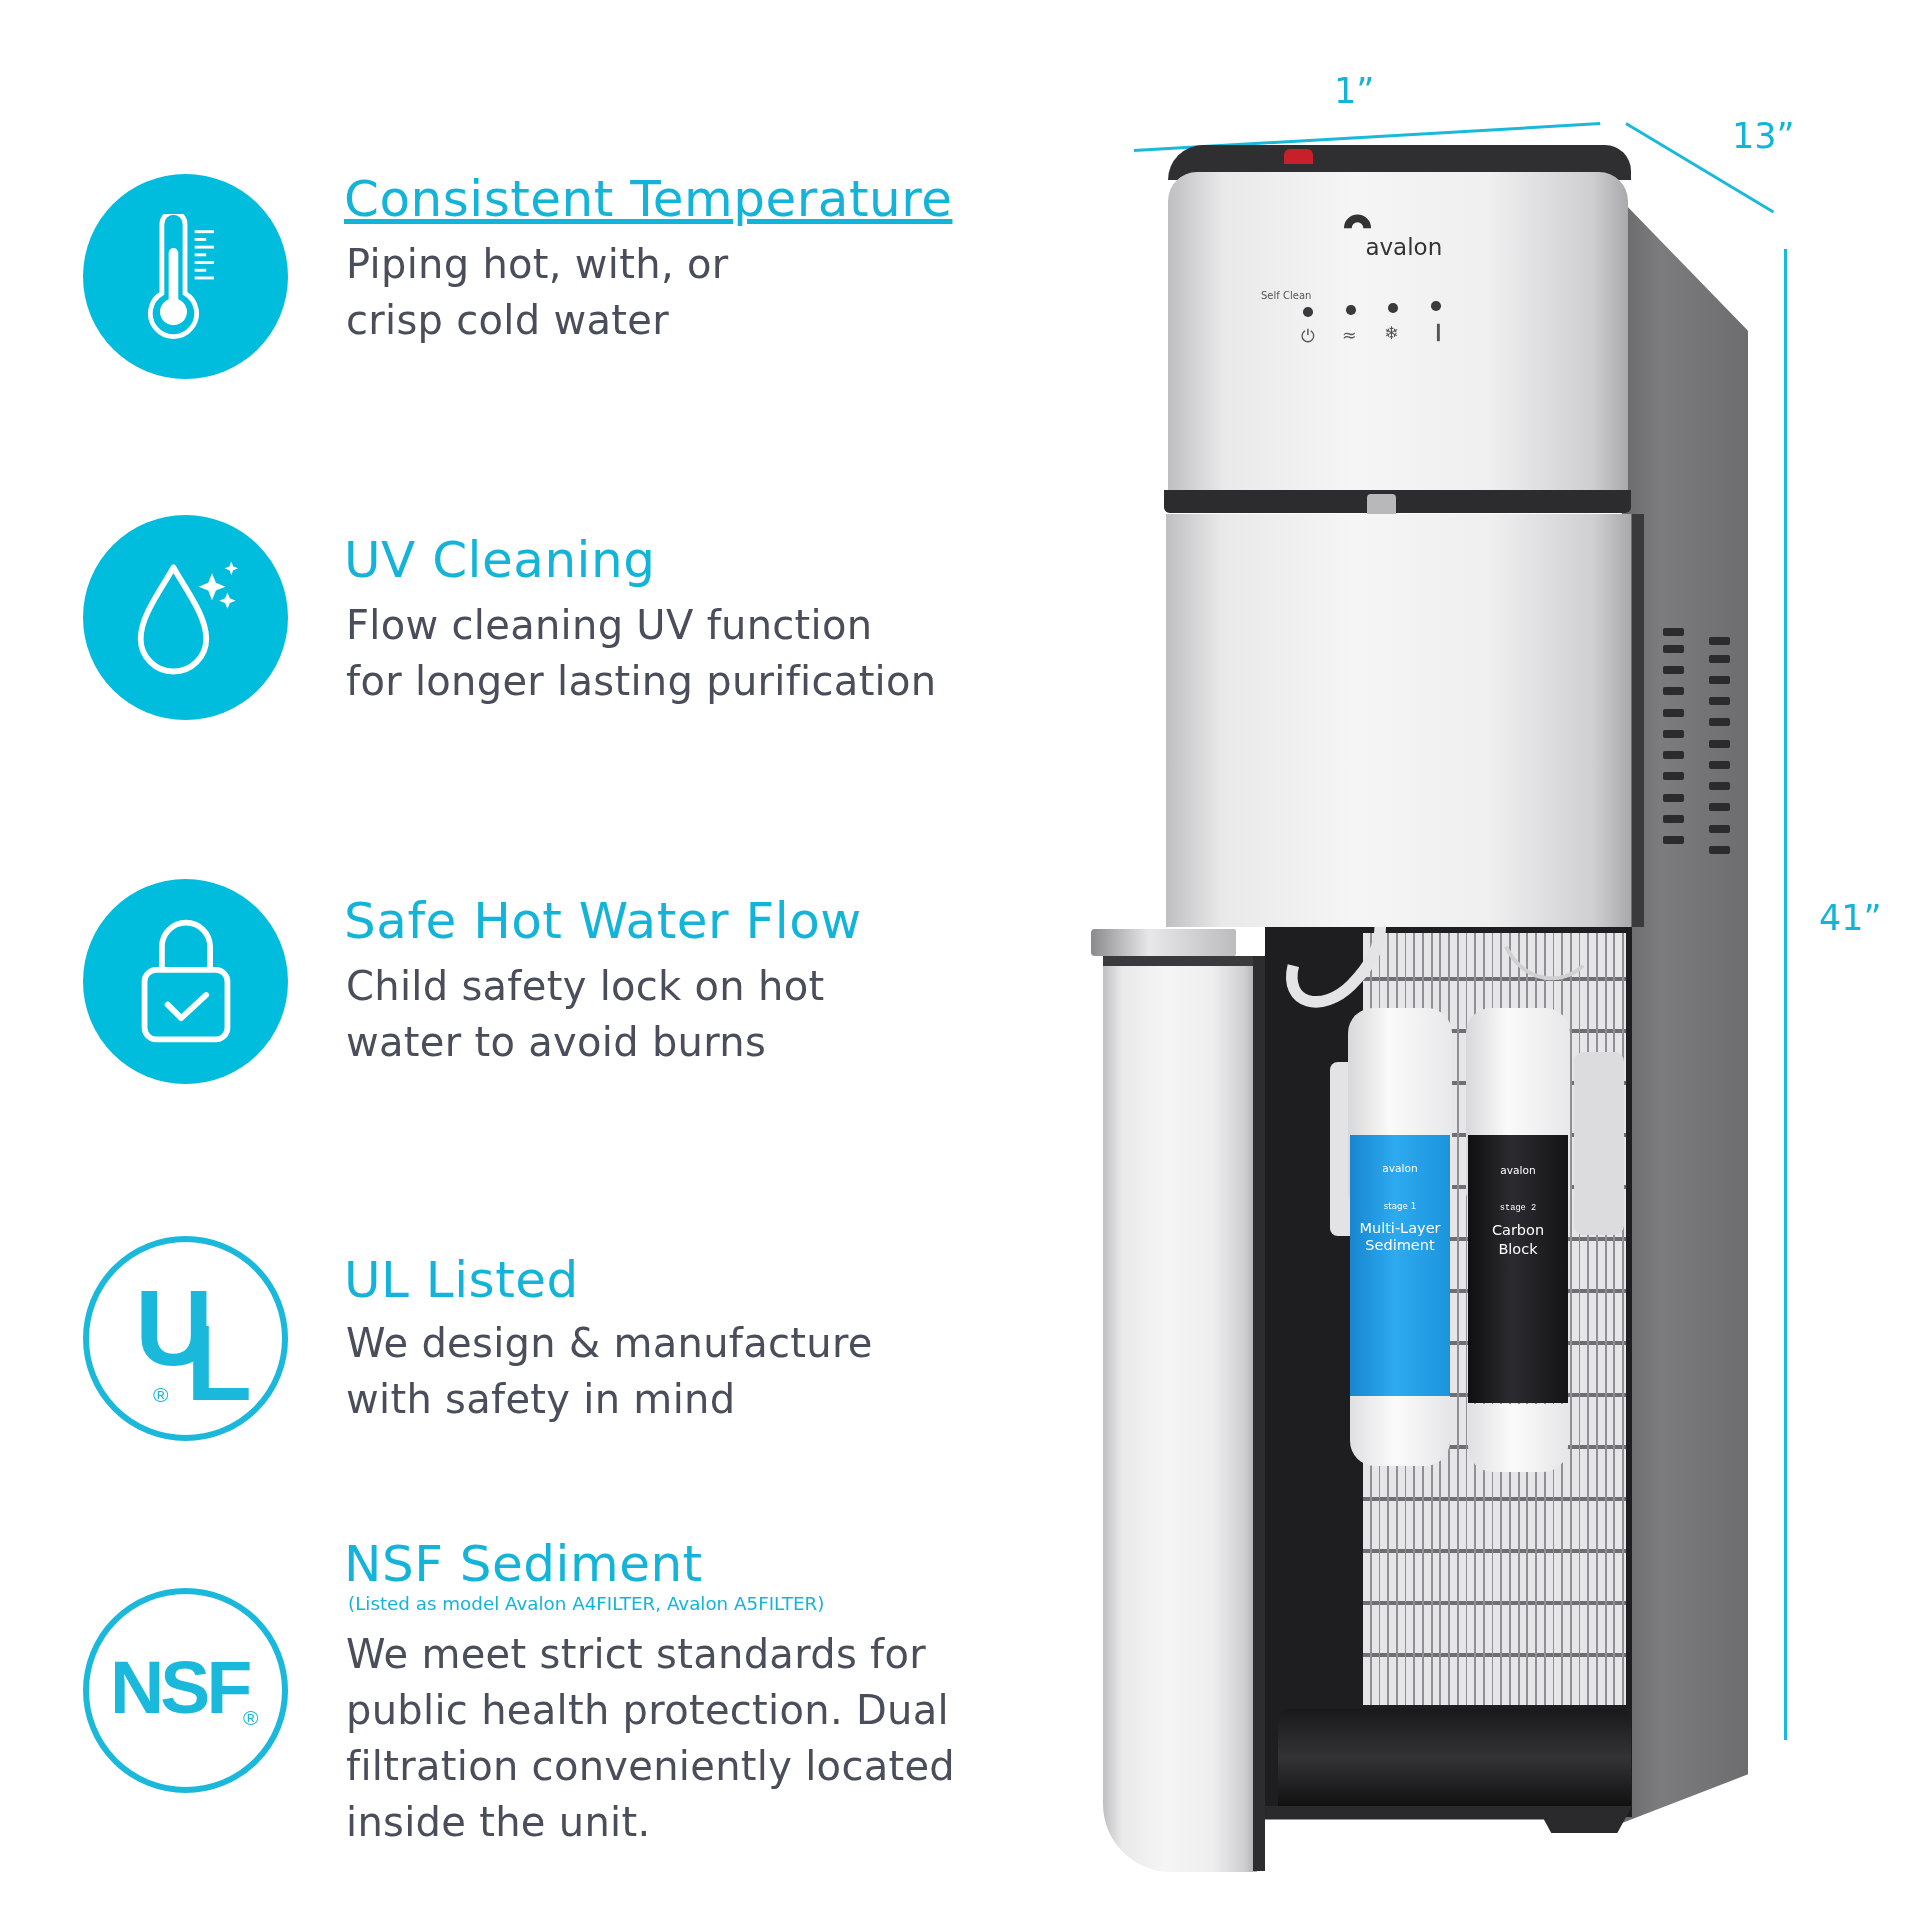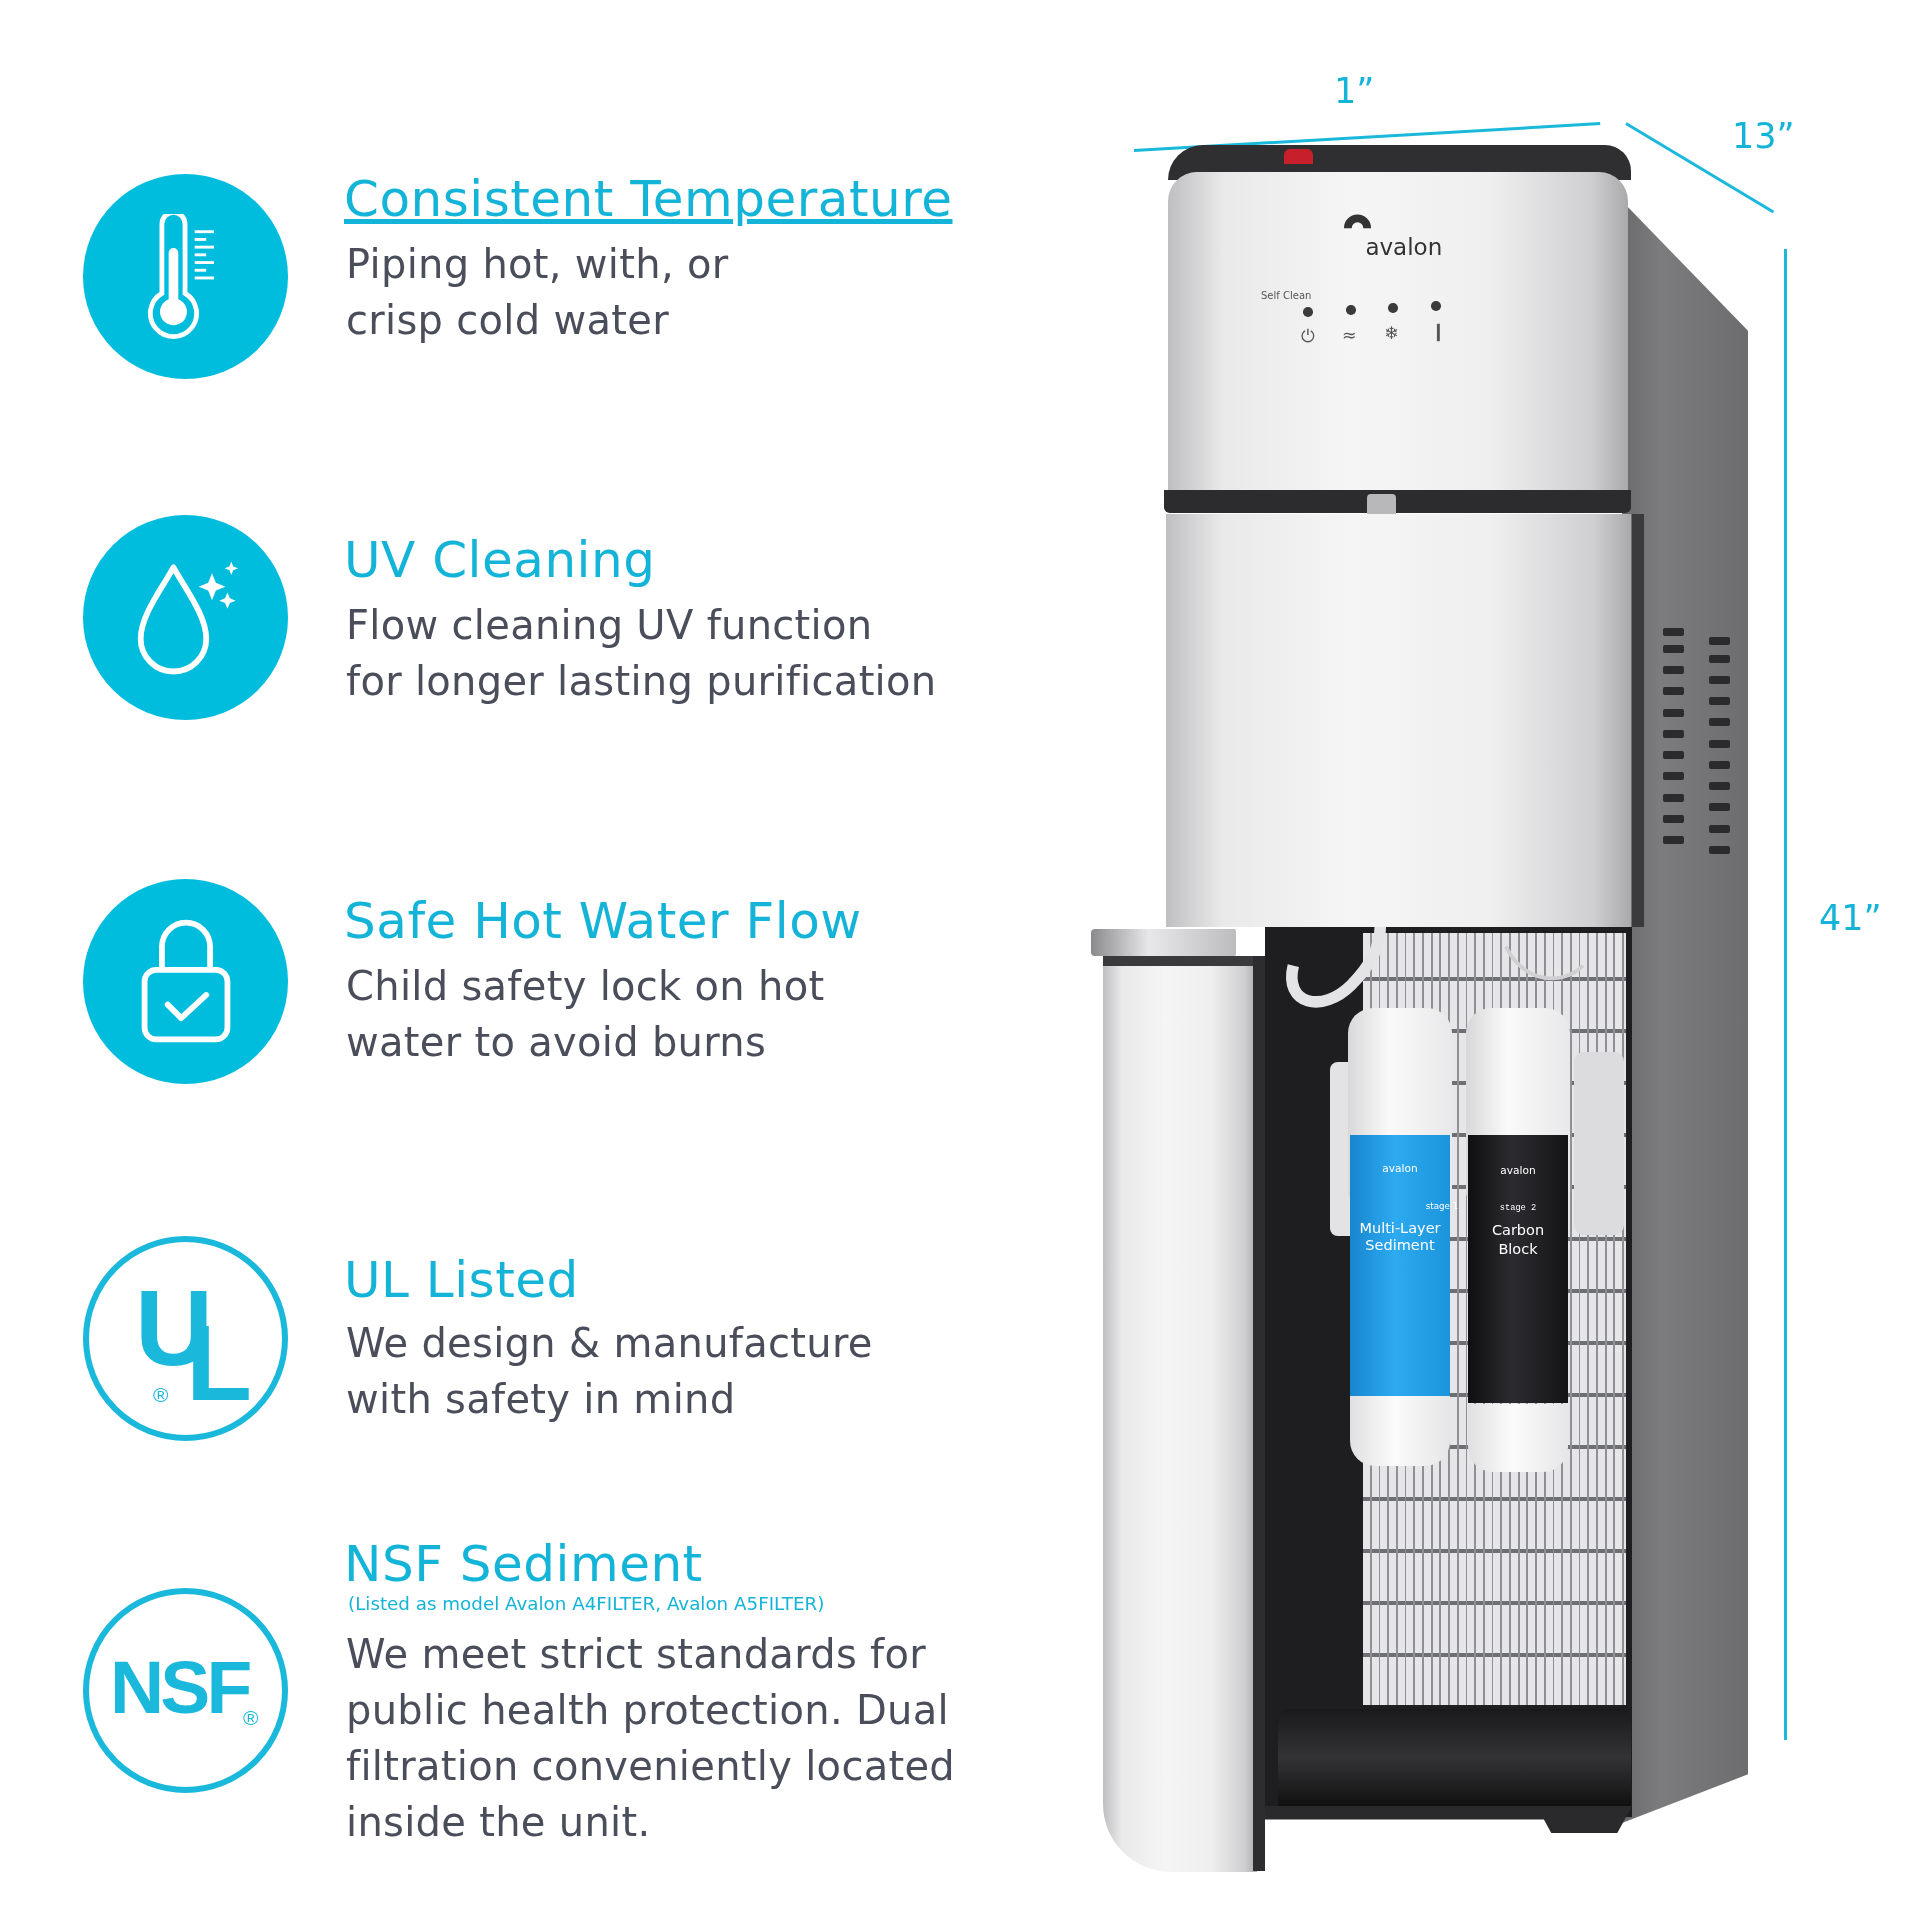--- a/index.html
+++ b/index.html
@@ -190,21 +190,21 @@
     <path d="M240 20 C260 60 300 60 320 40" fill="none" stroke="#d0d0d2" stroke-width="4"></path>
   </svg>
 
   <div class="unit" style="left:1330px; top:1062px; width:39px; height:174px; background:#e3e3e5; border-radius:7.7px;"></div>
   <div class="unit" style="left:1574px; top:1052px; width:50px; height:183px; background:#dcdcde; border-radius:9.7px;"></div>
 
   <div>
     <div class="filter" style="left:1348px; top:1008px; width:104px; height:193px; background:linear-gradient(90deg,#d8d8da,#fafafa 40%,#e8e8ea); border-radius:25px 25px 7.7px 7.7px;"></div>
     <div class="filter" style="left:1350px; top:1135px; width:100px; height:261px; background:linear-gradient(90deg,#1786cf,#2daaf0 45%,#1b94dc); border-radius:0;">
       <div class="filter-label" style="top:27px; font-size:10.6px;">avalon</div>
-      <div class="filter-label" style="top:66px; font-size:8.7px;padding-left:42px;">stage 1</div>
+      <div class="filter-label" style="top:66px; font-size:8.7px;">stage 1</div>
       <div class="filter-label" style="top:85px; font-size:14.5px;">Multi-Layer</div>
       <div class="filter-label" style="top:102px; font-size:14.5px;">Sediment</div>
     </div>
     <div class="filter" style="left:1350px; top:1396px; width:100px; height:70px; background:linear-gradient(90deg,#e0e0e2,#fbfbfb 45%,#e6e6e8); border-radius:0 0 25px 25px;"></div>
   </div>
 
   <div>
     <div class="filter" style="left:1466px; top:1008px; width:104px; height:193px; background:linear-gradient(90deg,#d8d8da,#fafafa 40%,#e8e8ea); border-radius:25px 25px 7.7px 7.7px;"></div>
     <div class="filter" style="left:1468px; top:1135px; width:100px; height:268px; background:linear-gradient(90deg,#0f0f11,#2c2c30 45%,#141416); border-radius:0;">
       <div class="filter-label" style="top:29px; font-size:10.6px;">avalon</div>

